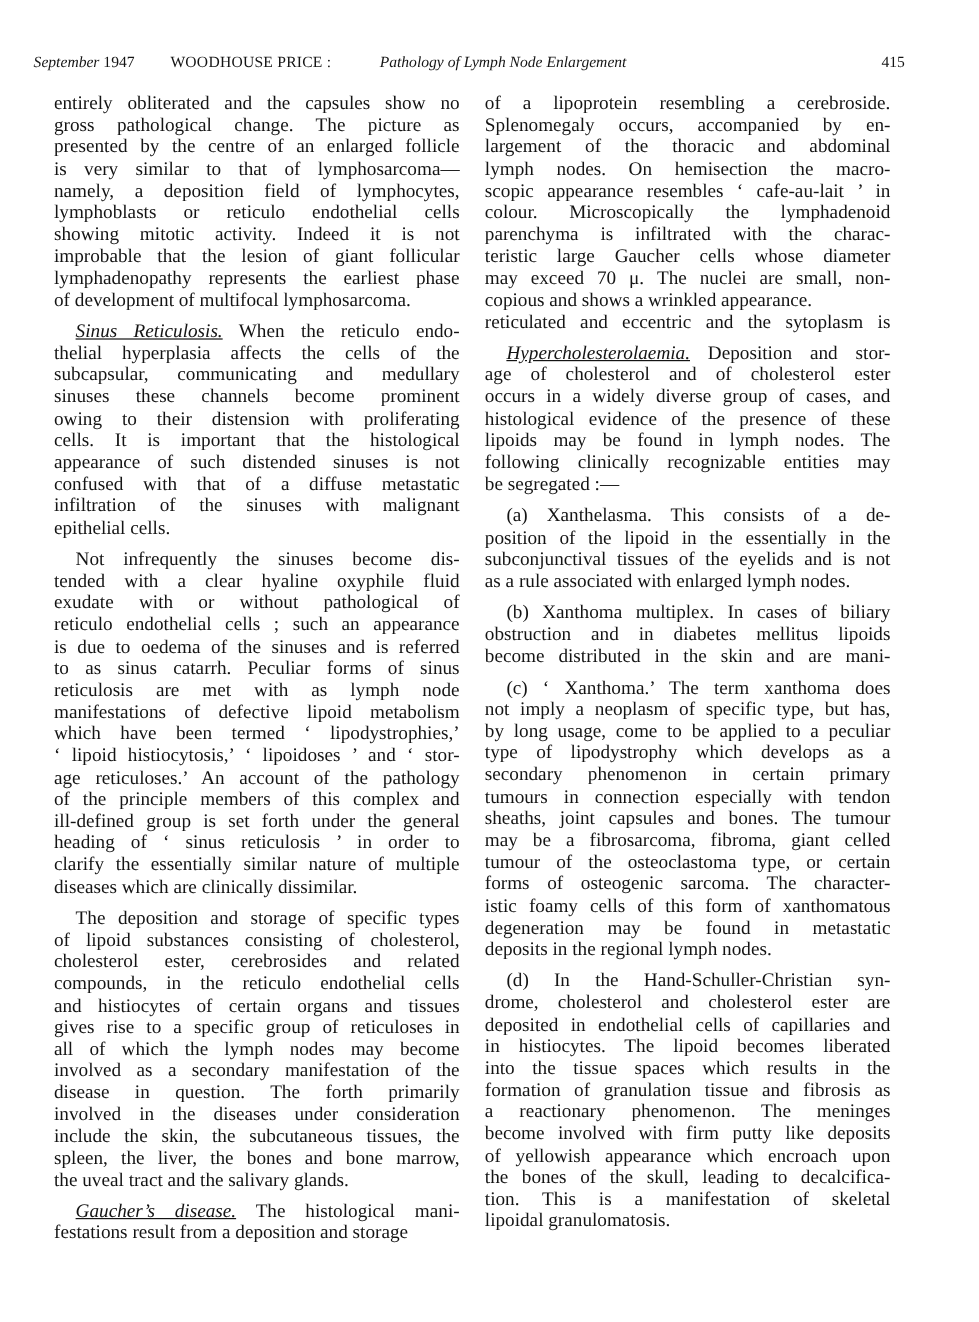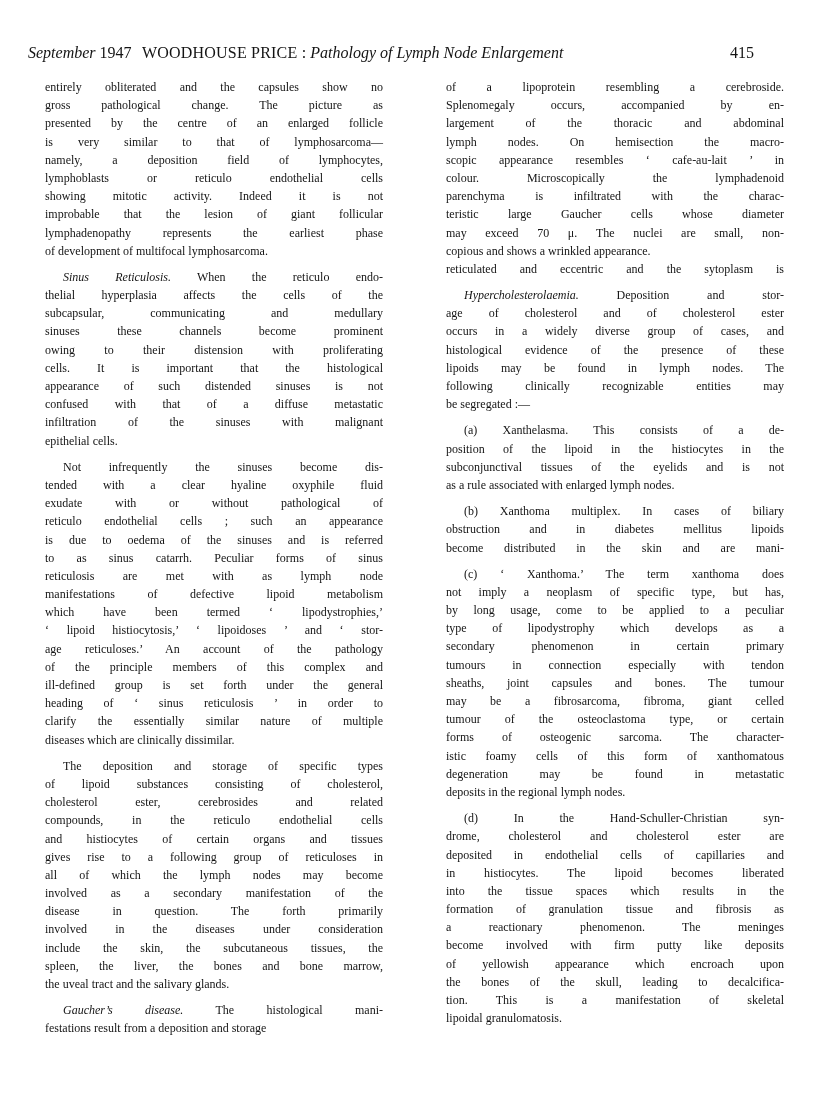--- a/index.html
+++ b/index.html
@@ -1,34 +1,34 @@
 <!DOCTYPE html>
 <html><head>
 <meta charset="utf-8">
 <style>
   html, body { margin: 0; padding: 0; background: #ffffff; }
   body { width: 816px; height: 1102px; position: relative; overflow: hidden;
          font-family: "Liberation Serif", "DejaVu Serif", serif; color: #141414; }
   .header { position: absolute; top: 44px; left: 28px; width: 740px; height: 22px;
-            font-size: 16px; }
+            font-size: 13px; }
   .header .date { position: absolute; left: 0; top: 0; font-style: italic; }
   .header .date .yr { font-style: normal; }
   .header .running { position: absolute; left: 114px; top: 0; }
   .header .running .auth { font-style: normal; letter-spacing: 0.2px; }
-  .header .running .ttl { font-style: italic; }
+  .header .running .ttl { font-style: italic; margin-left: 37px; }
   .header .pageno { position: absolute; right: 14px; top: 0; }
-  .col { position: absolute; top: 78px; width: 338px; font-size: 12px; line-height: 18.2px; }
+  .col { position: absolute; top: 78px; width: 338px; font-size: 16px; line-height: 18.2px; }
   .col.left { left: 45px; }
-  .col.right { left: 446px; }
+  .col.right { left: 404px; }
   .para { margin: 0 0 8px 0; }
   .line { display: block; white-space: nowrap; text-align: justify; text-align-last: justify;
           height: 18.2px; }
   .line.last { text-align-last: left; }
   .line.indent { padding-left: 18px; }
-  .it { font-style: italic; }
+  .it { font-style: italic; text-decoration: underline; }
 </style>
 </head>
 <body>
 
 <div class="header">
   <span class="date"><span>September</span> <span class="yr">1947</span></span>
   <span class="running"><span class="auth">WOODHOUSE PRICE :</span> <span class="ttl">Pathology of Lymph Node Enlargement</span></span>
   <span class="pageno">415</span>
 </div>
 
@@ -74,21 +74,21 @@
       <span class="line">heading of ‘ sinus reticulosis ’ in order to</span>
       <span class="line">clarify the essentially similar nature of multiple</span>
       <span class="line last">diseases which are clinically dissimilar.</span>
     </div>
     <div class="para">
       <span class="line indent">The deposition and storage of specific types</span>
       <span class="line">of lipoid substances consisting of cholesterol,</span>
       <span class="line">cholesterol ester, cerebrosides and related</span>
       <span class="line">compounds, in the reticulo endothelial cells</span>
       <span class="line">and histiocytes of certain organs and tissues</span>
-      <span class="line">gives rise to a following group of reticuloses in</span>
+      <span class="line">gives rise to a specific group of reticuloses in</span>
       <span class="line">all of which the lymph nodes may become</span>
       <span class="line">involved as a secondary manifestation of the</span>
       <span class="line">disease in question. The forth primarily</span>
       <span class="line">involved in the diseases under consideration</span>
       <span class="line">include the skin, the subcutaneous tissues, the</span>
       <span class="line">spleen, the liver, the bones and bone marrow,</span>
       <span class="line last">the uveal tract and the salivary glands.</span>
     </div>
     <div class="para">
       <span class="line indent"><span class="it">Gaucher’s disease.</span> The histological mani-</span>
@@ -113,21 +113,21 @@
       <span class="line indent"><span class="it">Hypercholesterolaemia.</span> Deposition and stor-</span>
       <span class="line">age of cholesterol and of cholesterol ester</span>
       <span class="line">occurs in a widely diverse group of cases, and</span>
       <span class="line">histological evidence of the presence of these</span>
       <span class="line">lipoids may be found in lymph nodes. The</span>
       <span class="line">following clinically recognizable entities may</span>
       <span class="line last">be segregated :—</span>
     </div>
     <div class="para">
       <span class="line indent">(a) Xanthelasma. This consists of a de-</span>
-      <span class="line">position of the lipoid in the histiocytes in the</span>
+      <span class="line">position of the lipoid in the essentially in the</span>
       <span class="line">subconjunctival tissues of the eyelids and is not</span>
       <span class="line last">as a rule associated with enlarged lymph nodes.</span>
     </div>
     <div class="para">
       <span class="line indent">(b) Xanthoma multiplex. In cases of biliary</span>
       <span class="line">obstruction and in diabetes mellitus lipoids</span>
       <span class="line">become distributed in the skin and are mani-</span>
     </div>
     <div class="para">
       <span class="line indent">(c) ‘ Xanthoma.’ The term xanthoma does</span>

